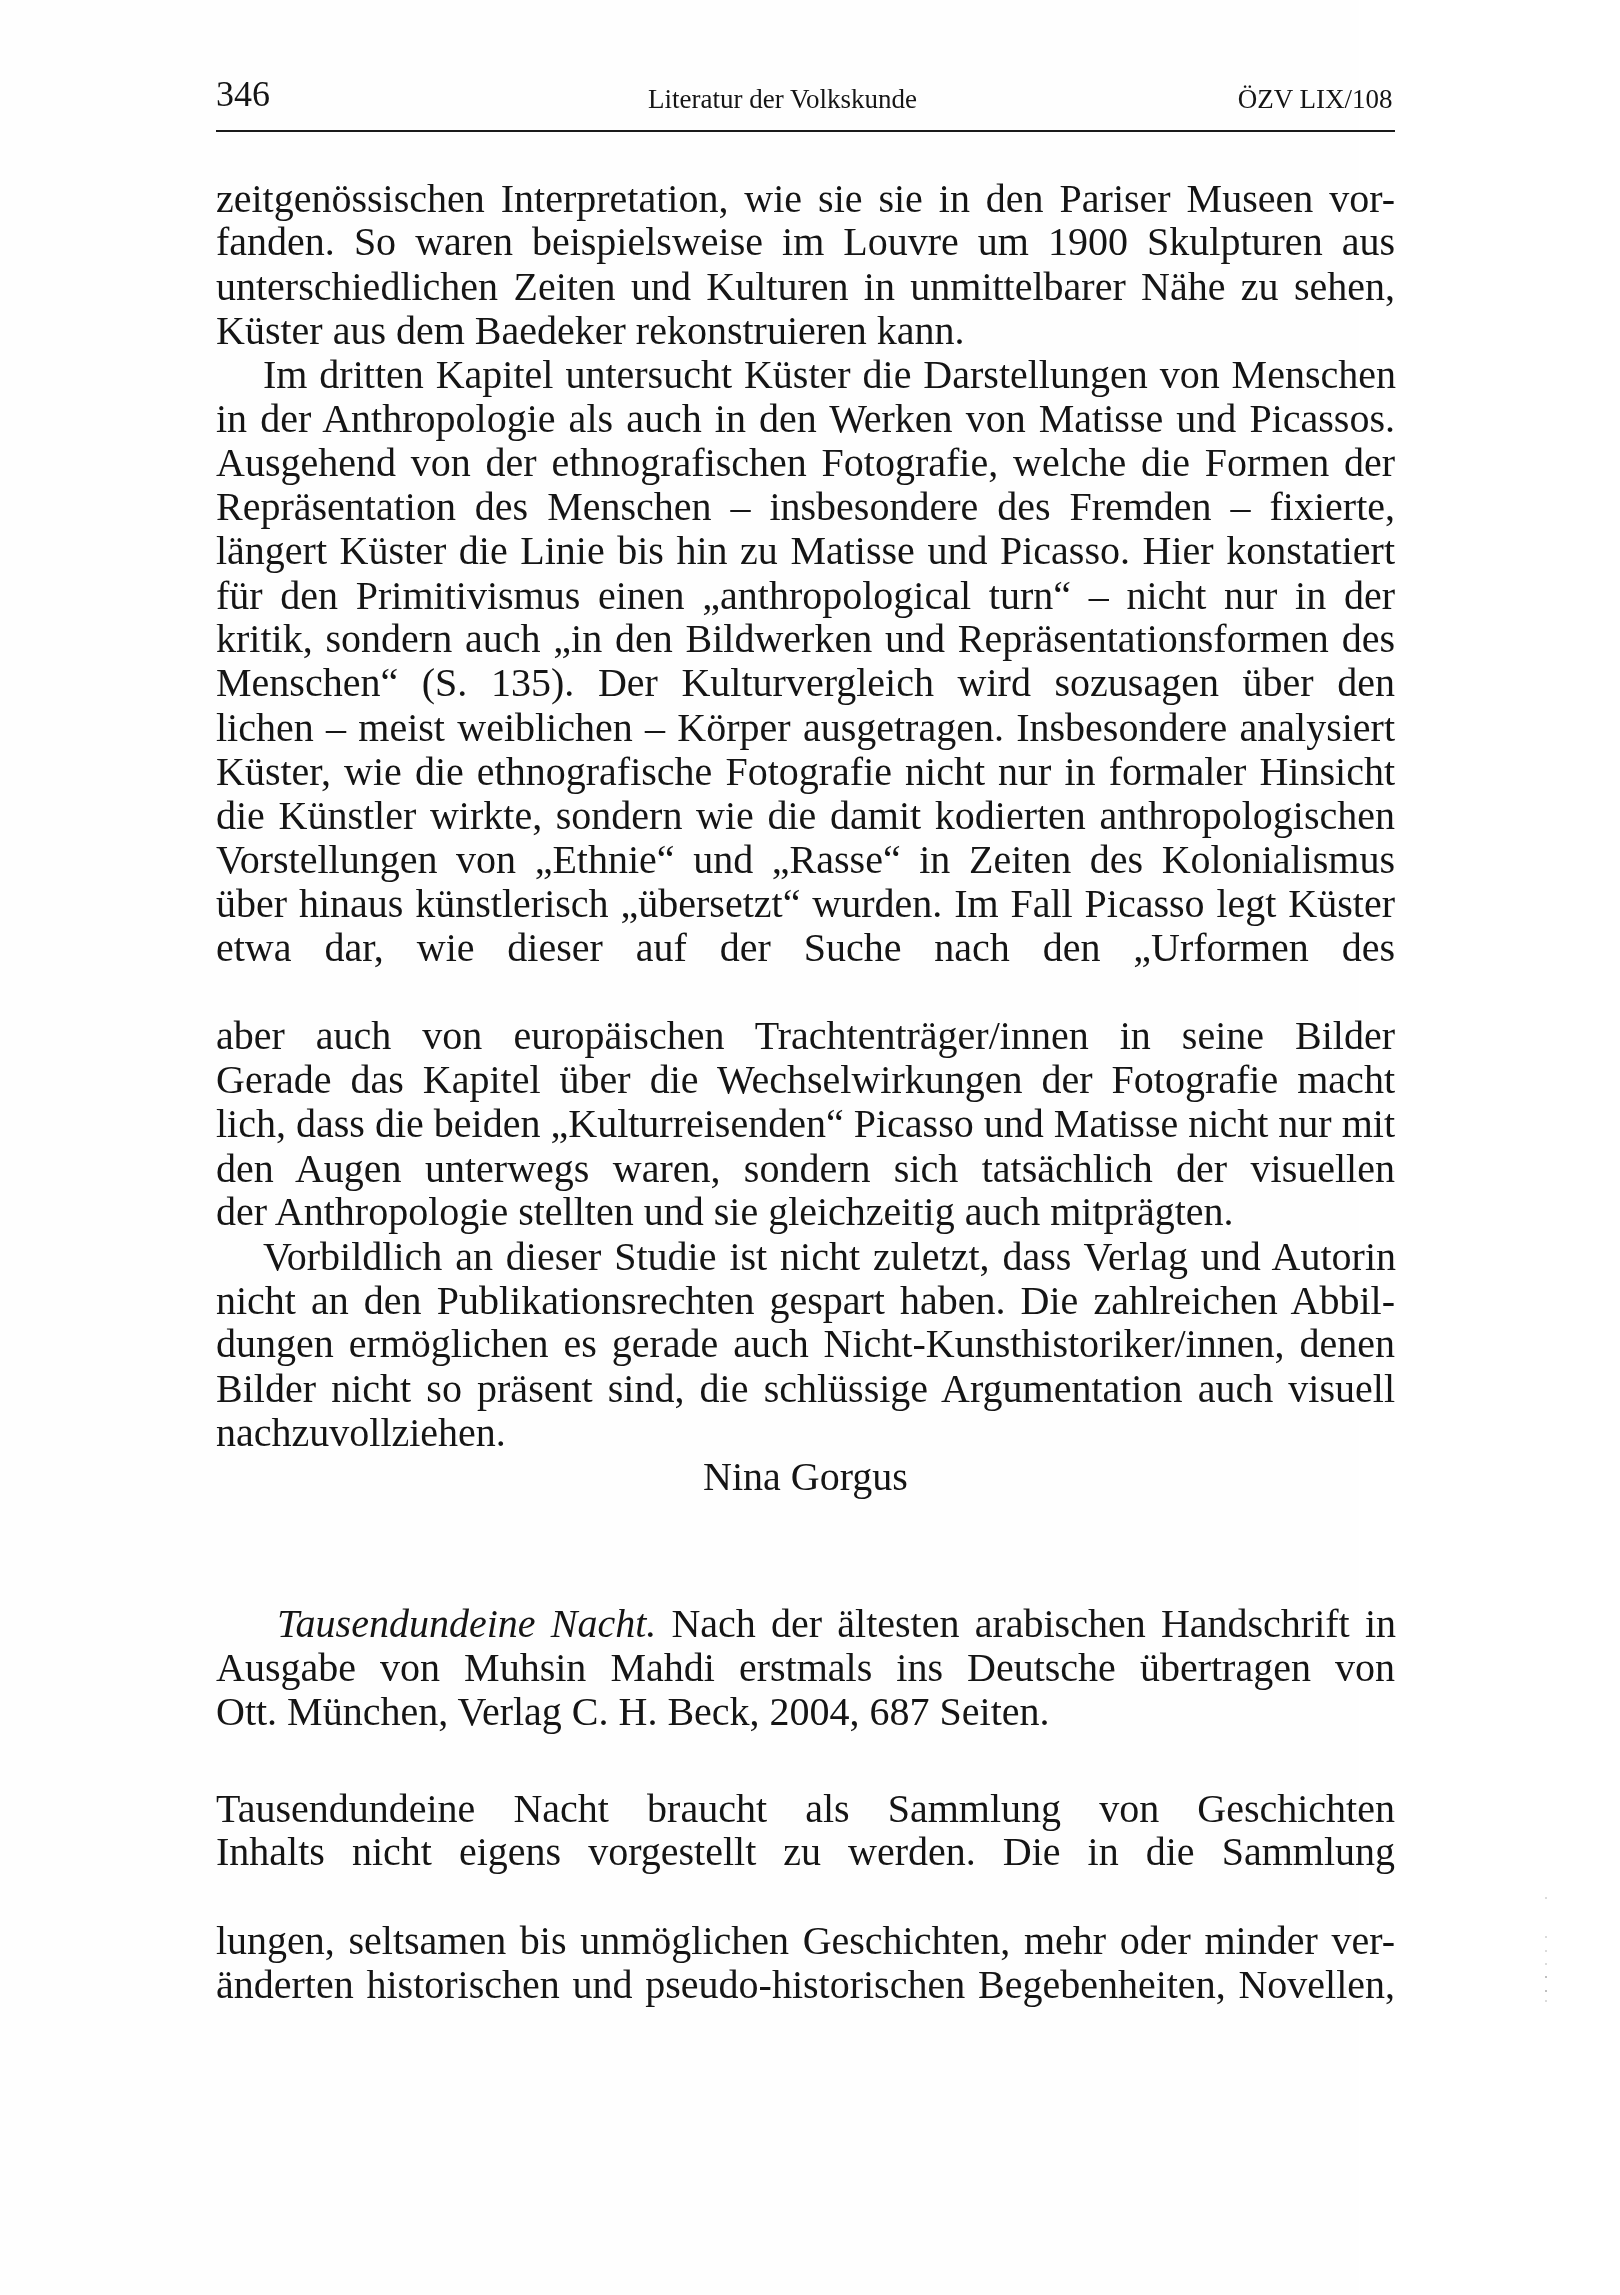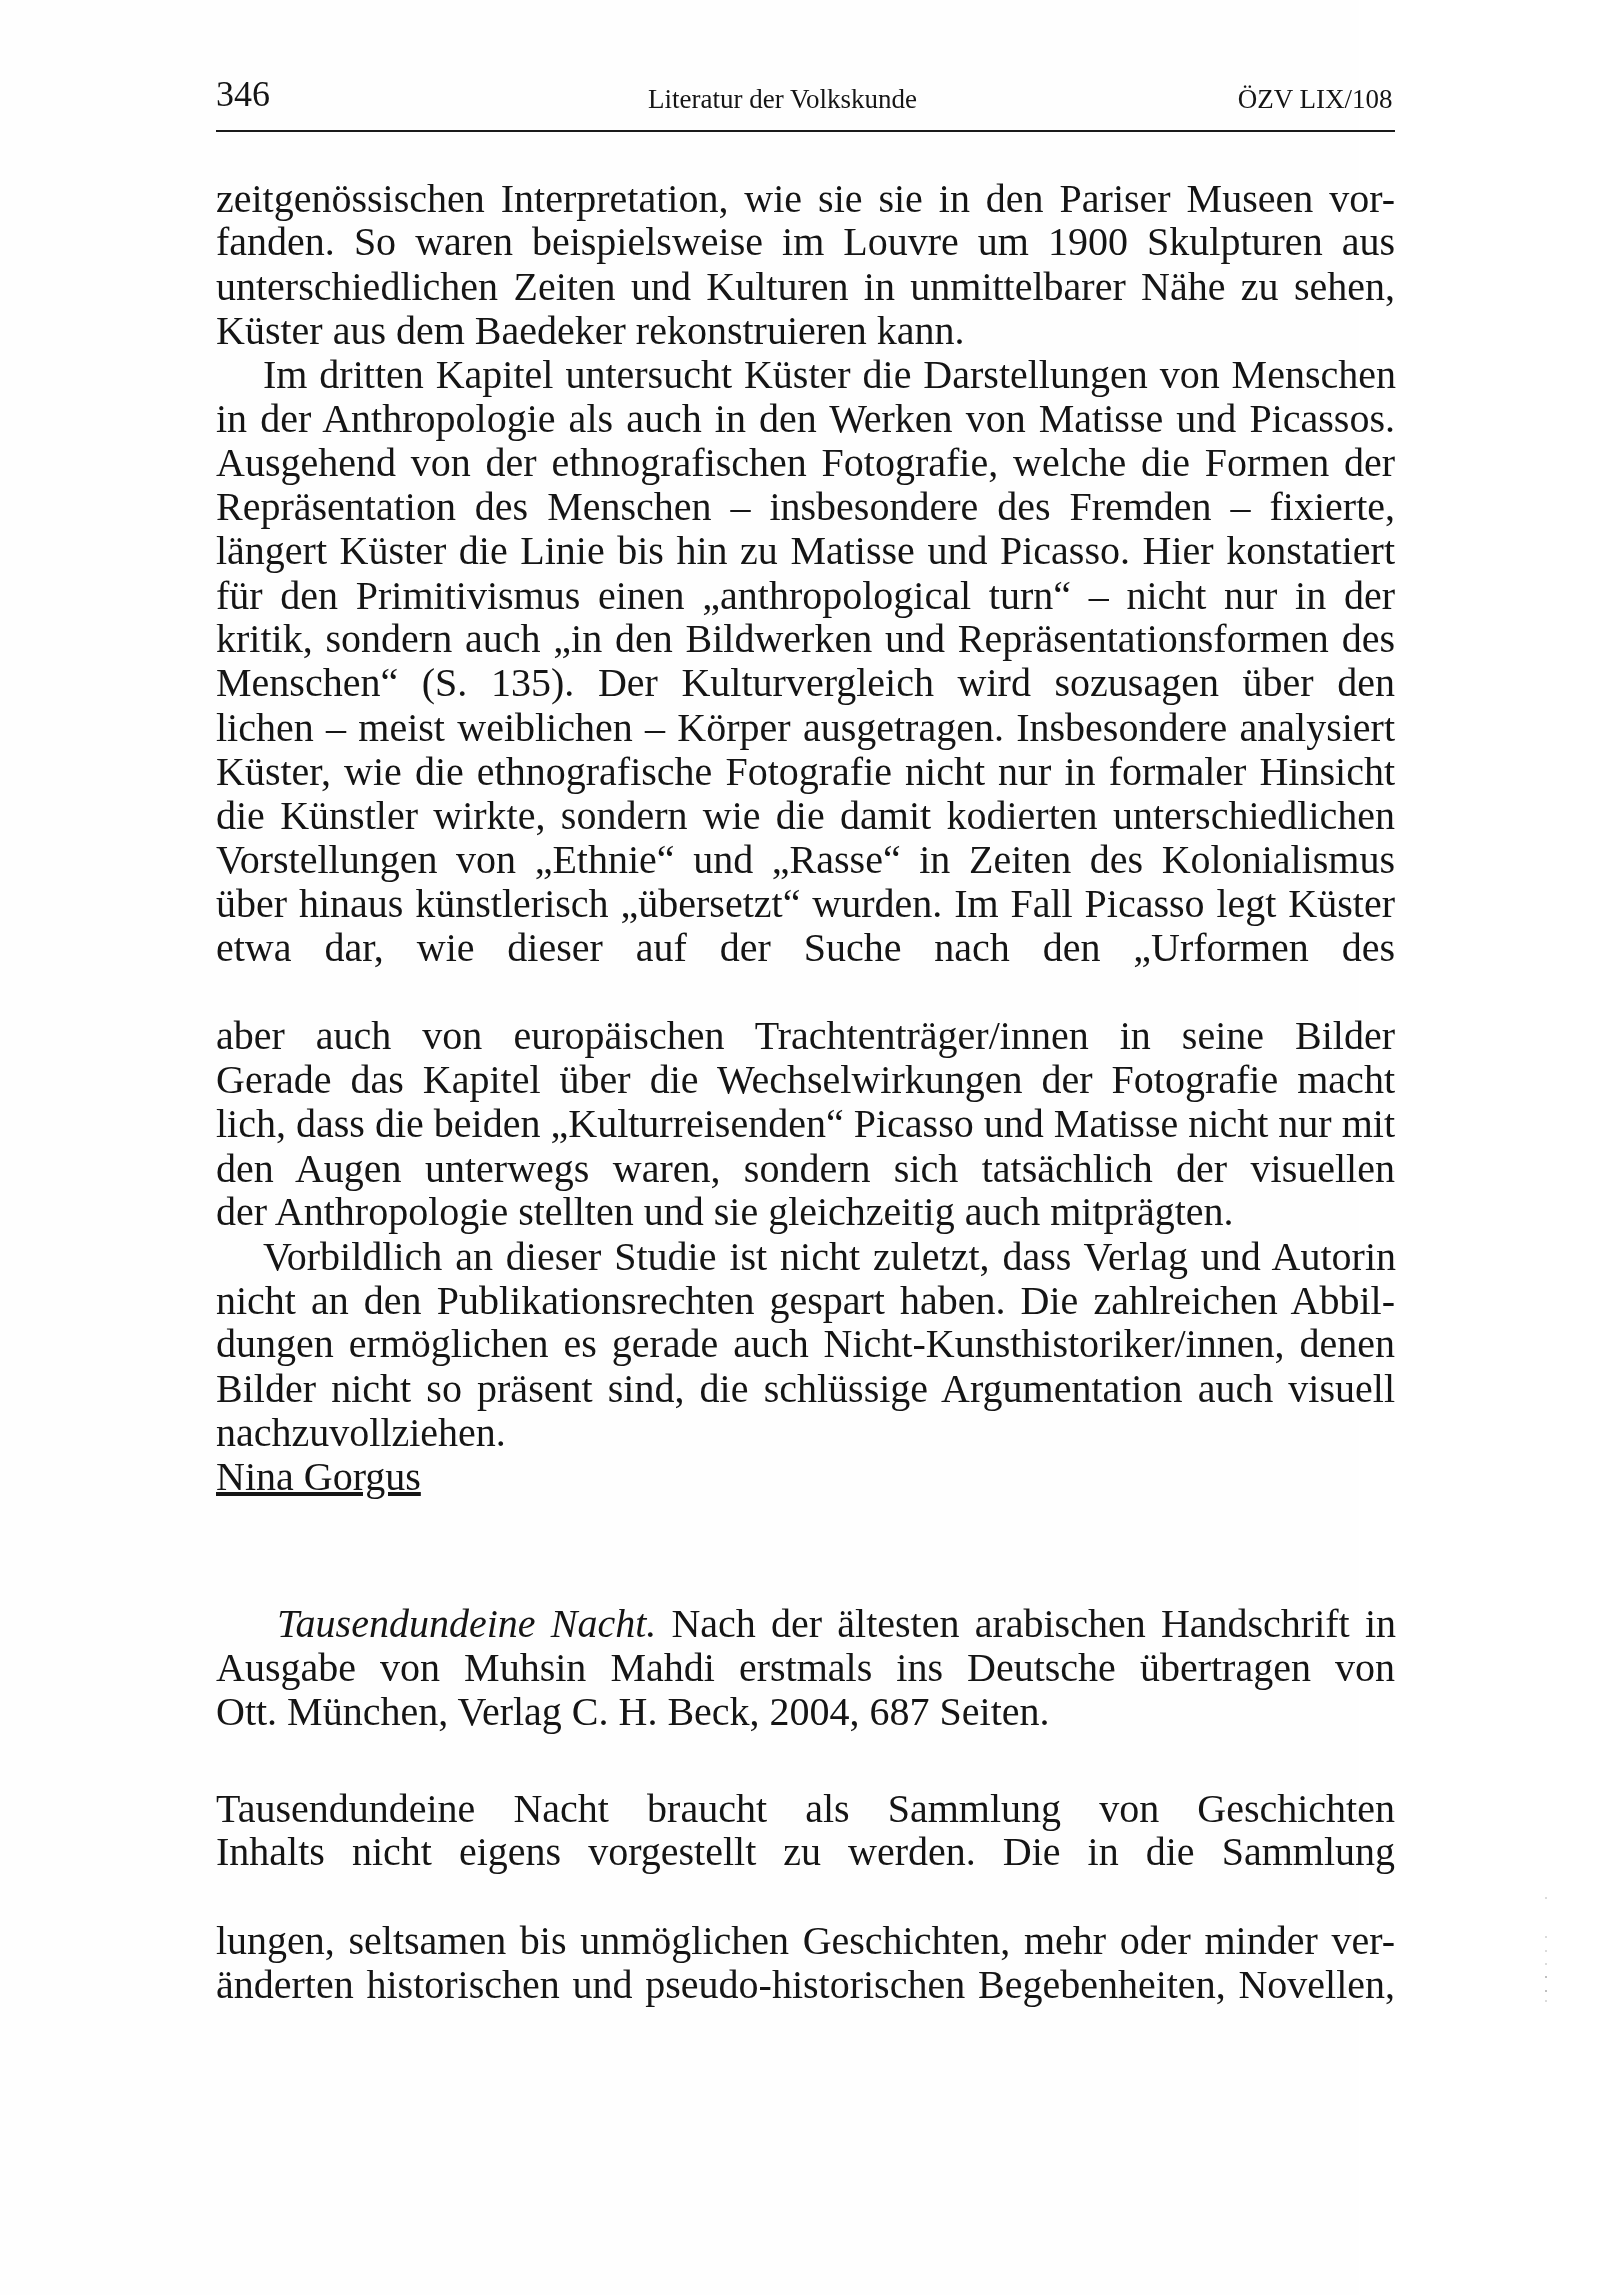--- a/index.html
+++ b/index.html
@@ -9,21 +9,21 @@
   .header { position: absolute; left: 216px; top: 0; width: 1179px; height: 138px; }
   .hdr-page { position: absolute; left: 0; top: 74px; font-size: 36px; line-height: 41px; }
   .hdr-title { position: absolute; left: 432px; top: 83px; font-size: 27px; line-height: 32px; }
   .hdr-vol { position: absolute; right: 2.4px; top: 83px; font-size: 27px; line-height: 32px; }
   .hdr-rule { position: absolute; left: 0; top: 130px; width: 1179px; height: 2.4px; background: #1a1a1a; }
 
   .line { position: absolute; left: 216px; width: 1179px; font-size: 40px; line-height: 44px;
           height: 44px; white-space: nowrap; }
   .line.just { text-align: justify; text-align-last: justify; white-space: normal; overflow: hidden; }
   .line.indent { left: 263px; width: 1133px; }
-  .line.right { text-align: left; text-decoration: underline; }
+  .line.right { text-align: center; }
   .it { font-style: italic; margin-left: 14px; }
   .artifact { position: absolute; width: 2.4px; height: 2.4px; background: #cfcfcf; border-radius: 50%; }
 </style>
 </head>
 <body>
 
 <div class="page">
 
   <div class="header">
     <span class="hdr-page">346</span>
@@ -39,21 +39,21 @@
   <div class="line just indent" style="top:353px">Im dritten Kapitel untersucht Küster die Darstellungen von Menschen –</div>
   <div class="line just" style="top:397px">in der Anthropologie als auch in den Werken von Matisse und Picassos.</div>
   <div class="line just" style="top:441px">Ausgehend von der ethnografischen Fotografie, welche die Formen der</div>
   <div class="line just" style="top:485px">Repräsentation des Menschen – insbesondere des Fremden – fixierte, ver-</div>
   <div class="line just" style="top:529px">längert Küster die Linie bis hin zu Matisse und Picasso. Hier konstatiert sie</div>
   <div class="line just" style="top:574px">für den Primitivismus einen „anthropological turn“ – nicht nur in der Kunst-</div>
   <div class="line just" style="top:617px">kritik, sondern auch „in den Bildwerken und Repräsentationsformen des</div>
   <div class="line just" style="top:661px">Menschen“ (S. 135). Der Kulturvergleich wird sozusagen über den mensch-</div>
   <div class="line just" style="top:706px">lichen – meist weiblichen – Körper ausgetragen. Insbesondere analysiert</div>
   <div class="line just" style="top:750px">Küster, wie die ethnografische Fotografie nicht nur in formaler Hinsicht auf</div>
-  <div class="line just" style="top:794px">die Künstler wirkte, sondern wie die damit kodierten unterschiedlichen</div>
+  <div class="line just" style="top:794px">die Künstler wirkte, sondern wie die damit kodierten anthropologischen</div>
   <div class="line just" style="top:838px">Vorstellungen von „Ethnie“ und „Rasse“ in Zeiten des Kolonialismus dar-</div>
   <div class="line just" style="top:882px">über hinaus künstlerisch „übersetzt“ wurden. Im Fall Picasso legt Küster</div>
   <div class="line just" style="top:926px">etwa dar, wie dieser auf der Suche nach den „Urformen des Menschlichen“</div>
   <div class="line just" style="top:1058px">Gerade das Kapitel über die Wechselwirkungen der Fotografie macht deut-</div>
   <div class="line just" style="top:1014px">aber auch von europäischen Trachtenträger/innen in seine Bilder übertrug.</div>
   <div class="line just" style="top:1102px">lich, dass die beiden „Kulturreisenden“ Picasso und Matisse nicht nur mit</div>
   <div class="line just" style="top:1147px">den Augen unterwegs waren, sondern sich tatsächlich der visuellen Kultur</div>
   <div class="line" style="top:1190px">der Anthropologie stellten und sie gleichzeitig auch mitprägten.</div>
   <div class="line just indent" style="top:1235px">Vorbildlich an dieser Studie ist nicht zuletzt, dass Verlag und Autorin</div>
   <div class="line just" style="top:1279px">nicht an den Publikationsrechten gespart haben. Die zahlreichen Abbil-</div>

